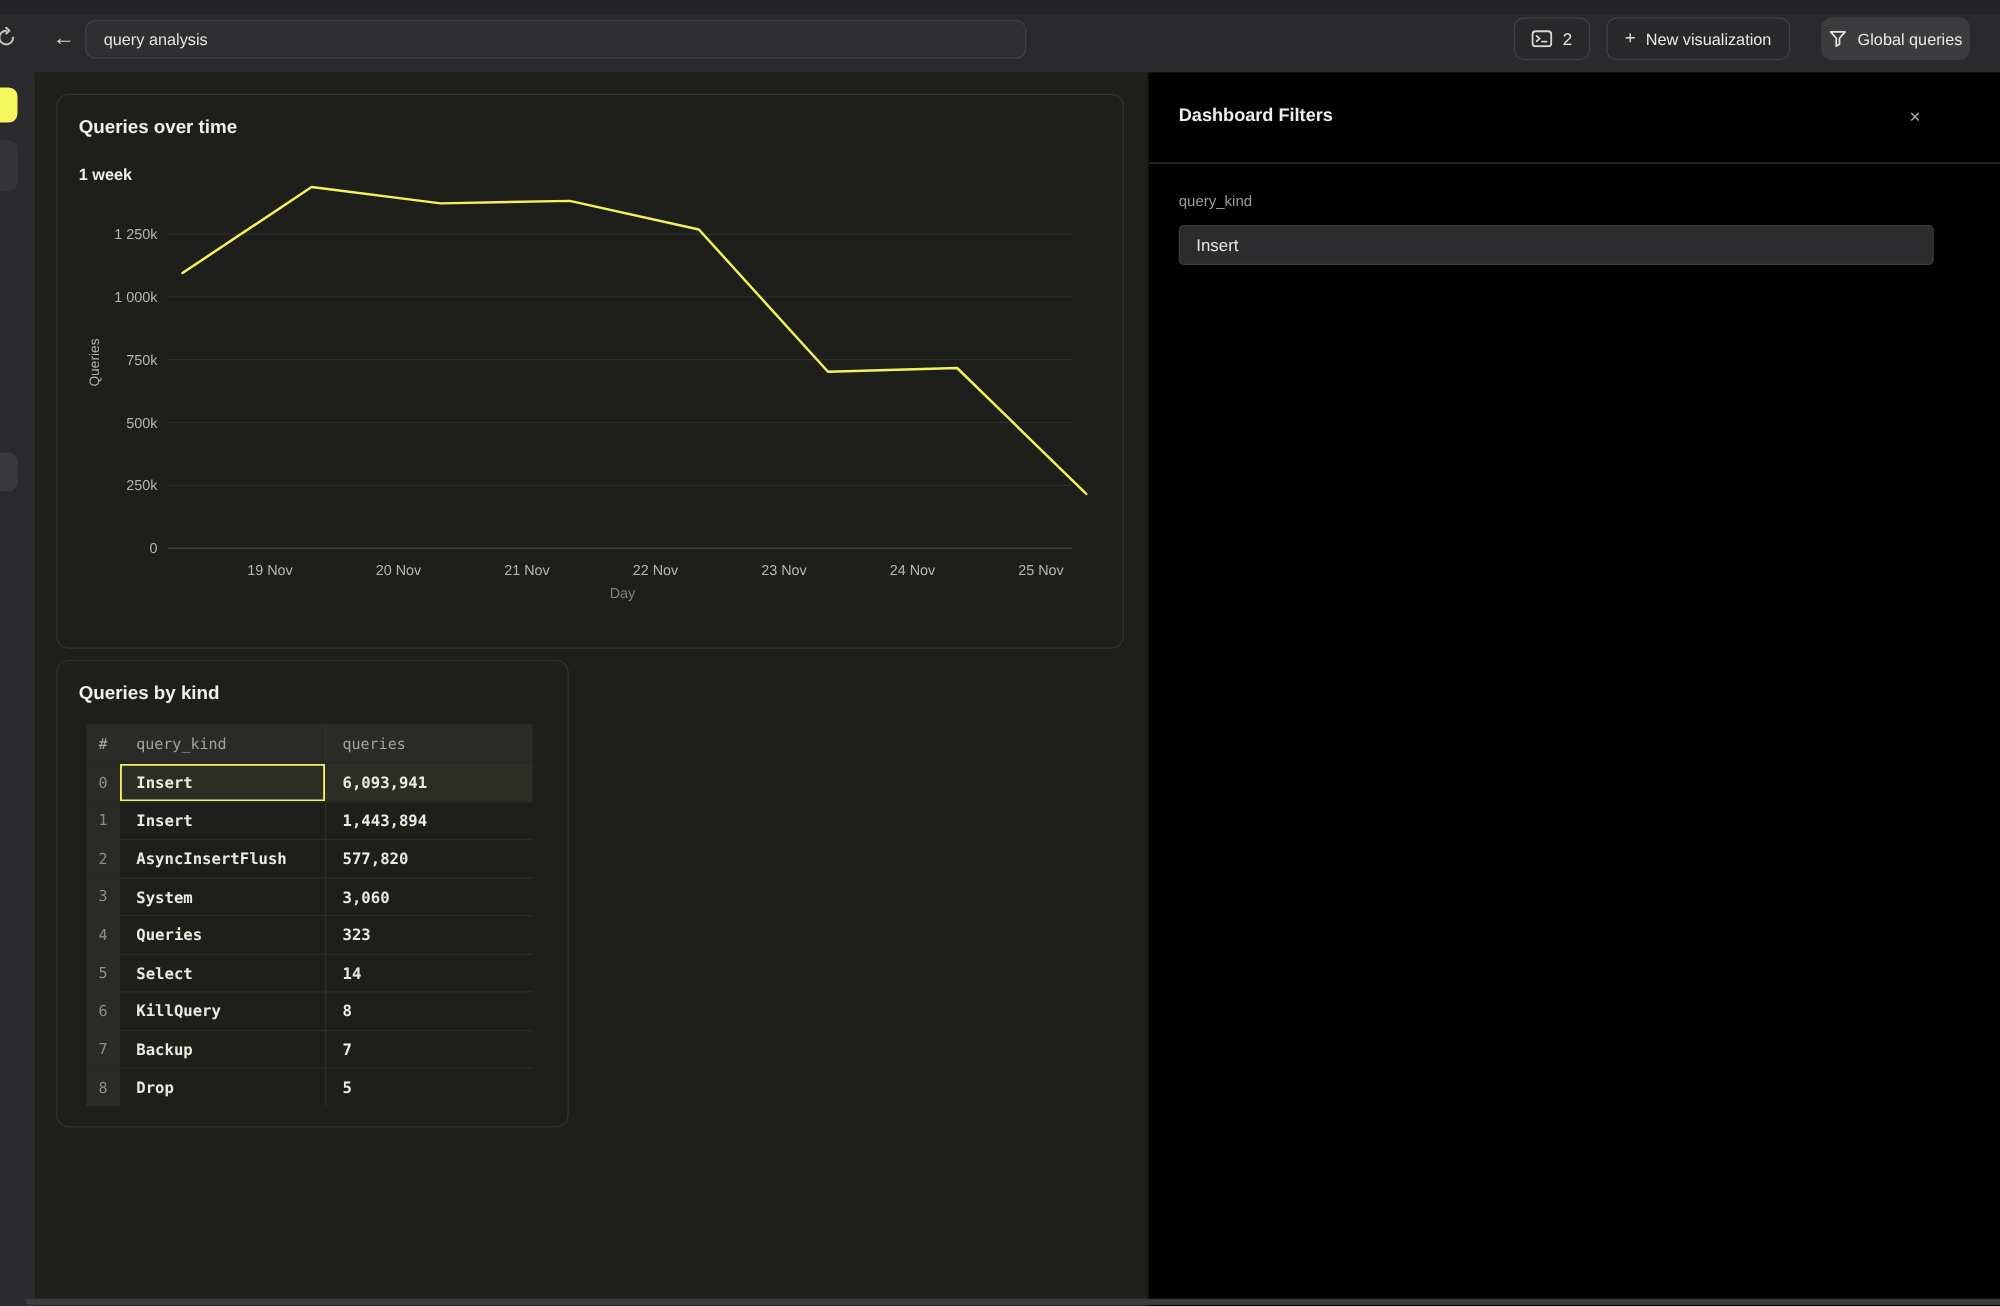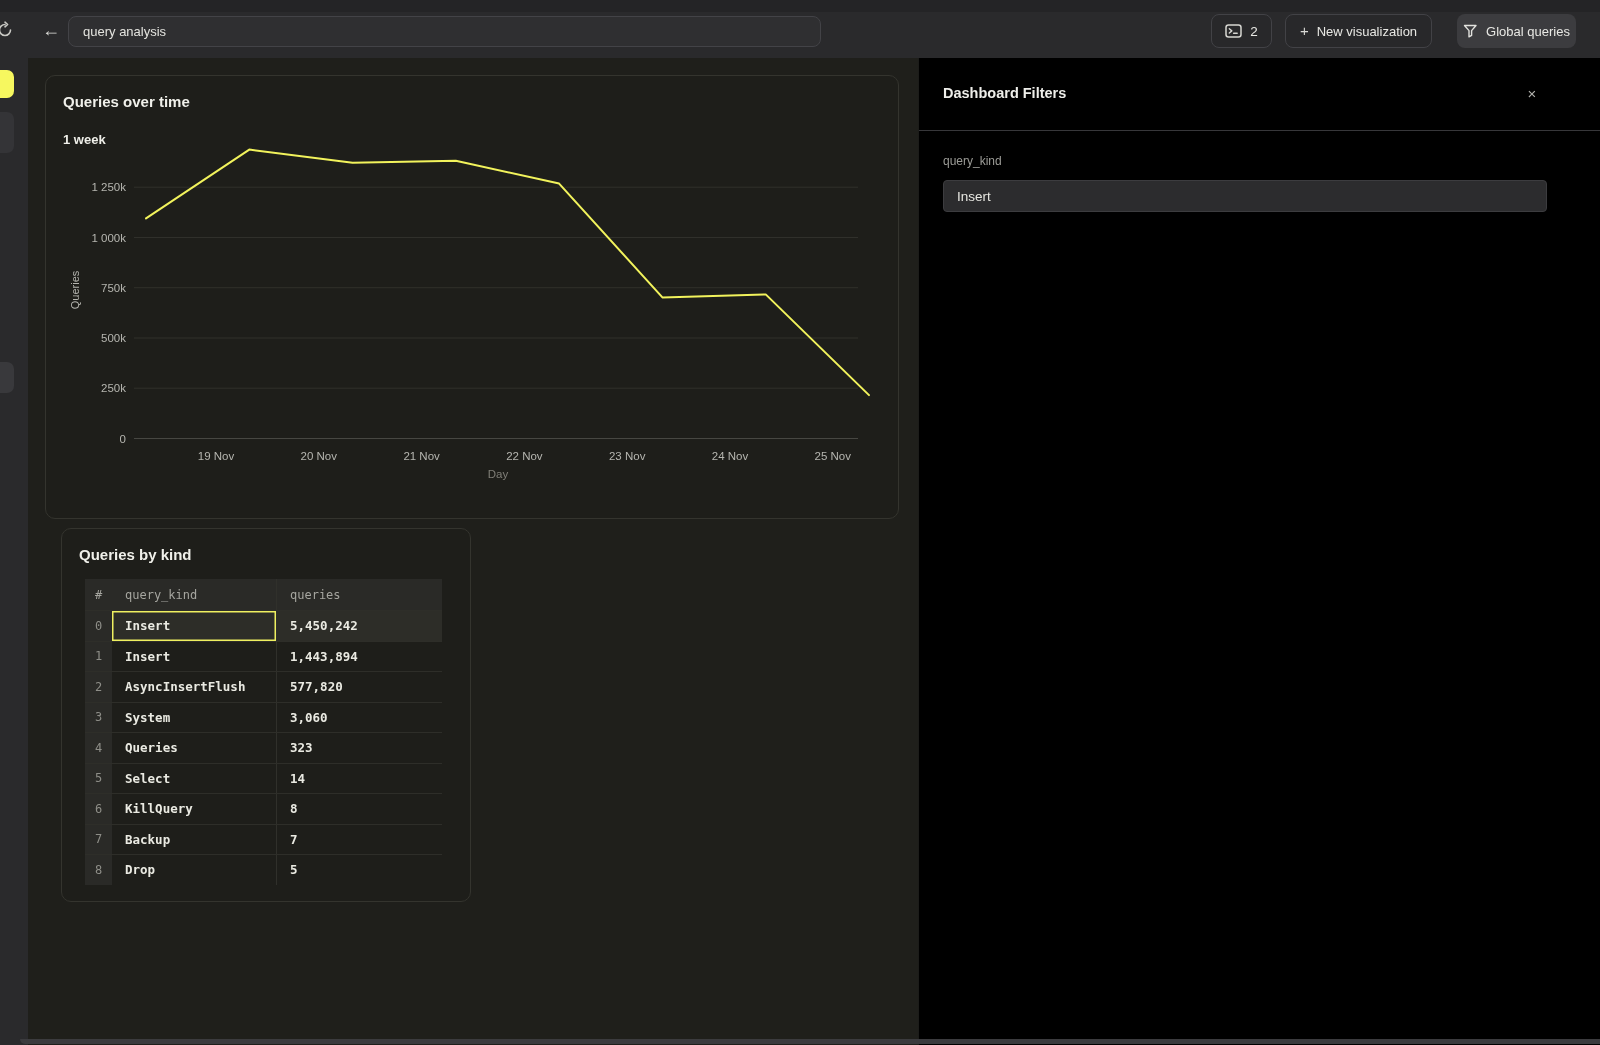--- a/index.html
+++ b/index.html
@@ -28,21 +28,21 @@
   #console-btn{left:1211px;width:61px;}
   #console-btn .cnt{font-size:13.5px;}
   #newviz-btn{left:1285px;width:147px;}
   #newviz-btn .plus{font-size:15px;color:#d9d9d5;margin-top:-1px;}
   #globalfilters-btn{left:1457px;width:119px;background:#3c3c3f;border:none;}
 
   
   #main{position:absolute;left:28px;top:58px;width:890px;height:987px;background:#1f1f1b;}
   .card{position:absolute;background:#1e1e1a;border:1px solid #34342e;border-radius:10px;}
   #card-chart{left:17px;top:17px;width:854px;height:444px;}
-  #card-table{left:17px;top:470px;width:410px;height:374px;margin-left:16px;}
+  #card-table{left:17px;top:470px;width:410px;height:374px;}
   .card-title{position:absolute;left:17px;top:17px;font-size:15px;font-weight:700;color:#f0f0ea;}
   .card-subtitle{position:absolute;left:17px;top:56px;font-size:13px;font-weight:700;color:#eFEFE9;}
   #qot-plot{position:absolute;left:0;top:0;}
   .tick{font-family:"Liberation Sans",sans-serif;font-size:11.5px;fill:#b6b6b0;}
   .ylab{text-anchor:end;}
   .xlab{text-anchor:middle;}
   .axis-title-x{font-family:"Liberation Sans",sans-serif;font-size:11.5px;fill:#807f78;text-anchor:middle;}
   .axis-title-y{font-family:"Liberation Sans",sans-serif;font-size:11px;fill:#b4b4ae;text-anchor:middle;}
   .gridline{stroke:#30302b;stroke-width:1;}
   .zeroline{stroke:#474742;stroke-width:1;}
@@ -154,21 +154,21 @@
       <div class="card-title">Queries by kind</div>
       <div id="qbk-table">
           <div class="trow head-row">
             <div class="cell idx th">#</div>
             <div class="cell kind th">query_kind</div>
             <div class="cell qty th">queries</div>
           </div>
           <div class="trow sel-row">
             <div class="cell idx">0</div>
             <div class="cell kind sel-cell">Insert</div>
-            <div class="cell qty">5,450,242</div>
+            <div class="cell qty">6,093,941</div>
           </div>
           <div class="trow">
             <div class="cell idx">1</div>
             <div class="cell kind">Insert</div>
             <div class="cell qty">1,443,894</div>
           </div>
           <div class="trow">
             <div class="cell idx">2</div>
             <div class="cell kind">AsyncInsertFlush</div>
             <div class="cell qty">577,820</div>

